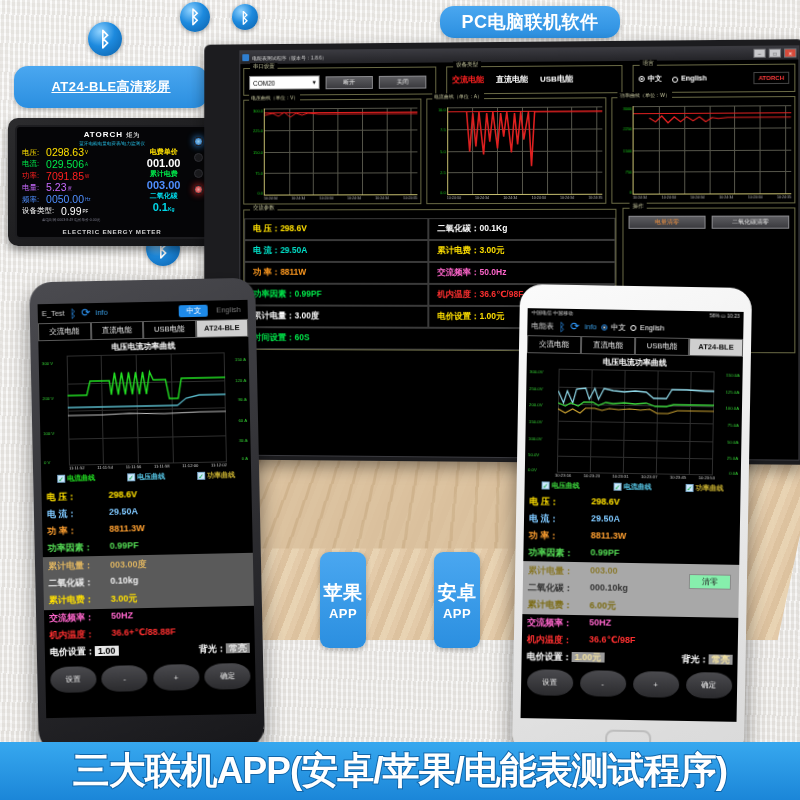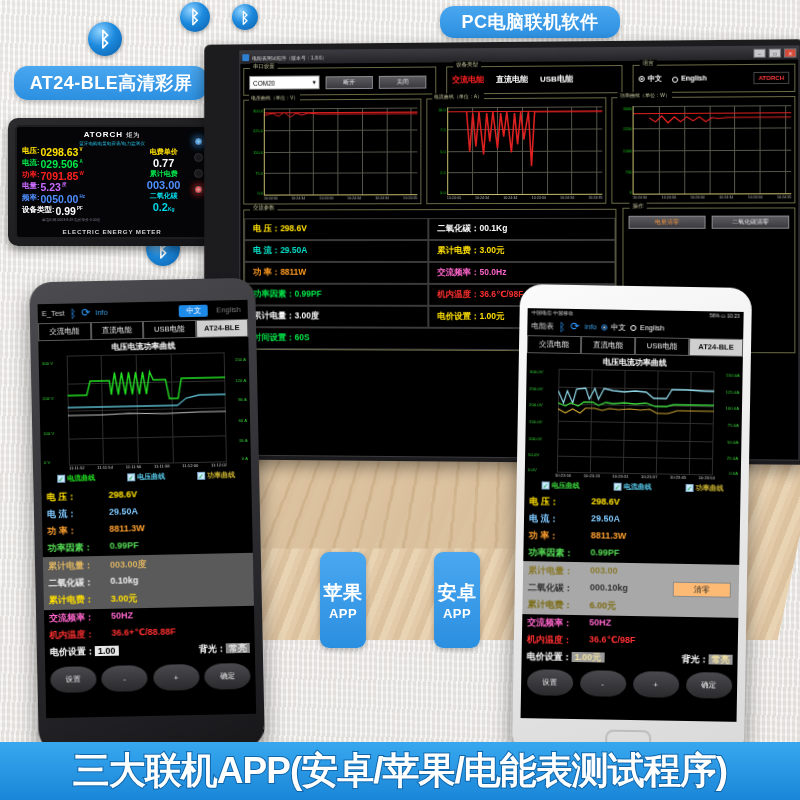--- a/index.html
+++ b/index.html
@@ -56,23 +56,23 @@
   #meter-inner {
     width: 100%; height: 100%; background: #050507; border-radius: 5px;
     border: 2px solid #1d1d20; position: relative; overflow: hidden;
   }
   #meter-brand {
     text-align:center; color:#fff; font-size:8px; font-weight:bold;
     letter-spacing:1px; margin-top:3px;
   }
   #meter-sub { text-align:center; color:#24c0e8; font-size:4.6px; margin-top:1px; }
   #meter-grid { display:grid; grid-template-columns: 1.25fr 1fr; gap:0 4px; padding: 1px 4px 0 5px; }
-  .mrow { display:flex; align-items:flex-start; font-weight:bold; line-height:1.12; }
+  .mrow { display:flex; align-items:center; font-weight:normal; line-height:1.12; }
   .mlab { font-size:7.5px; }
-  .mval { font-size:10.5px; margin-left:1px; }
+  .mval { font-size:10.5px; margin-left:7px; }
   .munit { font-size:4.5px; margin-left:1px; }
   .mcol2 { text-align:center; font-weight:bold; }
   .mcol2 .t { font-size:7px; }
   .mcol2 .v { font-size:11px; }
   #meter-foot { color:#cfcfcf; font-size:6.2px; text-align:center;
                 letter-spacing:.8px; font-weight:bold; position:absolute;
                 bottom:2px; width:100%; }
   #meter-tiny { font-size:3.6px; color:#7b7b8a; text-align:center; }
   #meter-leds { position:absolute; right:4px; top:10px; display:flex;
                 flex-direction:column; gap:7px; align-items:center; }
@@ -213,21 +213,21 @@
 <div id="kb"></div>
 
 <div class="bt" style="left:88px;top:22px;width:34px;height:34px;font-size:20px;">ᛒ</div>
 <div class="bt" style="left:180px;top:2px;width:30px;height:30px;font-size:18px;">ᛒ</div>
 <div class="bt" style="left:232px;top:4px;width:26px;height:26px;font-size:15px;">ᛒ</div>
 <div class="bt" style="left:146px;top:232px;width:34px;height:34px;font-size:20px;">ᛒ</div>
 <div class="bt" style="left:222px;top:252px;width:30px;height:30px;font-size:17px;">ᛒ</div>
 <div class="bt" style="left:470px;top:248px;width:34px;height:34px;font-size:20px;">ᛒ</div>
 <div class="bt" style="left:534px;top:270px;width:38px;height:38px;font-size:22px;">ᛒ</div>
 
-<div class="pill" style="left:14px;top:66px;width:194px;height:34px;font-size:18px;">AT24-BLE高清彩屏</div>
+<div class="pill" style="left:14px;top:66px;width:194px;height:42px;font-size:13px;text-decoration:underline;">AT24-BLE高清彩屏</div>
 <div class="pill" style="left:440px;top:6px;width:180px;height:32px;font-size:18px;">PC电脑联机软件</div>
 
 <div id="meter">
   <div id="meter-inner">
     <div id="meter-brand">
       <span>ATORCH</span>
       <span style="font-size:6px;color:#d0d0d0">炬为</span>
     </div>
     <div id="meter-sub">蓝牙电能电量电费表/电力监测仪</div>
     <div id="meter-grid">
@@ -260,30 +260,30 @@
         <div class="mrow" style="color:#ffffff">
           <span class="mlab">设备类型:</span>
           <span class="mval">0.99</span>
           <span class="munit">PF</span>
         </div>
         <div id="meter-tiny">蓄电时间:0003:8:49   电价单价:0.00元</div>
       </div>
       <div>
         <div class="mcol2" style="color:#ffe000">
           <div class="t">电费单价</div>
-          <div class="v" style="color:#fff">0.77</div>
+          <div class="v" style="color:#fff">001.00</div>
         </div>
         <div class="mcol2" style="color:#00e84a">
           <div class="t">累计电费</div>
           <div class="v" style="color:#4f8fff">003.00</div>
         </div>
         <div class="mcol2" style="color:#00d8e8">
           <div class="t">二氧化碳</div>
           <div class="v">
-            <span>0.2</span><span style="font-size:5px">Kg</span>
+            <span>0.1</span><span style="font-size:5px">Kg</span>
           </div>
         </div>
       </div>
     </div>
     <div id="meter-leds">
       <div class="led blue"></div>
       <div class="led"></div>
       <div class="led"></div>
       <div class="led red"></div>
     </div>
@@ -691,22 +691,22 @@
             <span>003.00</span>
           </div>
         <div class="drow" style="color:#333">
           <span class="k">二氧化碳：</span>
             <span>000.10kg</span>
           </div>
         <div class="drow" style="color:#7a6a10">
           <span class="k">累计电费：</span>
             <span>6.00元</span>
           </div>
-        <div style="position:absolute;right:8px;top:18px;background:#fdba74;border:1px solid #8a8a8a;
-                    font-size:8px;padding:1px 20px;color:#222">清零</div>
+        <div style="position:absolute;right:8px;top:10px;background:#86efac;border:1px solid #8a8a8a;
+                    font-size:8px;padding:1px 12px;color:#222">清零</div>
       </div>
       <div class="drow" style="color:#ff66cc">
         <span class="k">交流频率：</span>
           <span>50HZ</span>
         </div>
       <div class="drow" style="color:#ff3030">
         <span class="k">机内温度：</span>
           <span>36.6℃/98F</span>
         </div>
       <div class="drow" style="color:#fff;justify-content:space-between">

